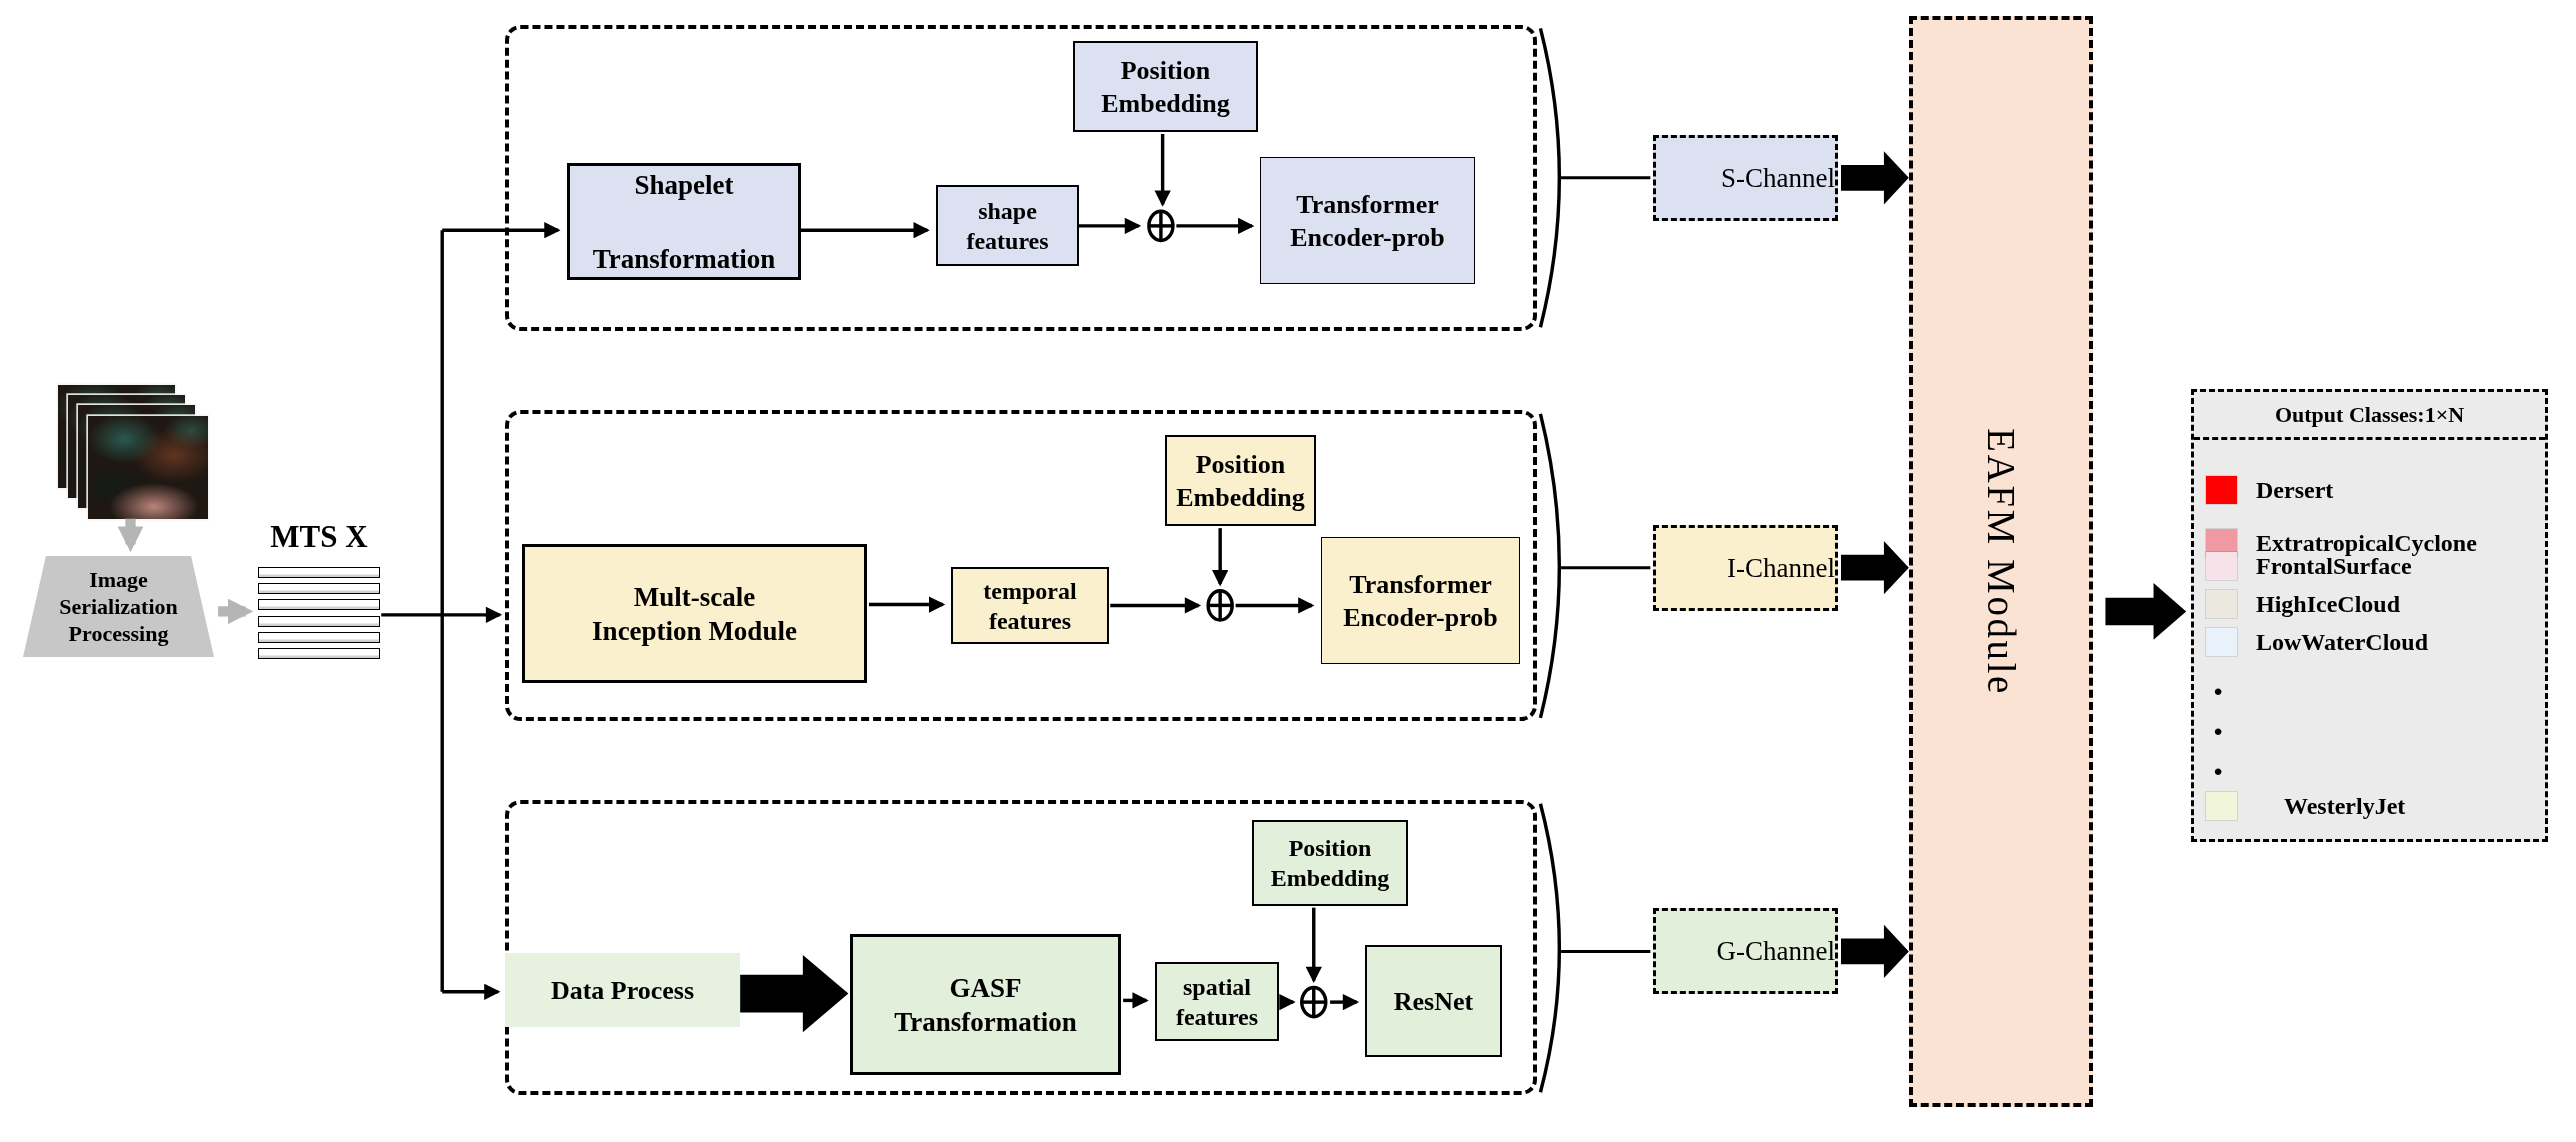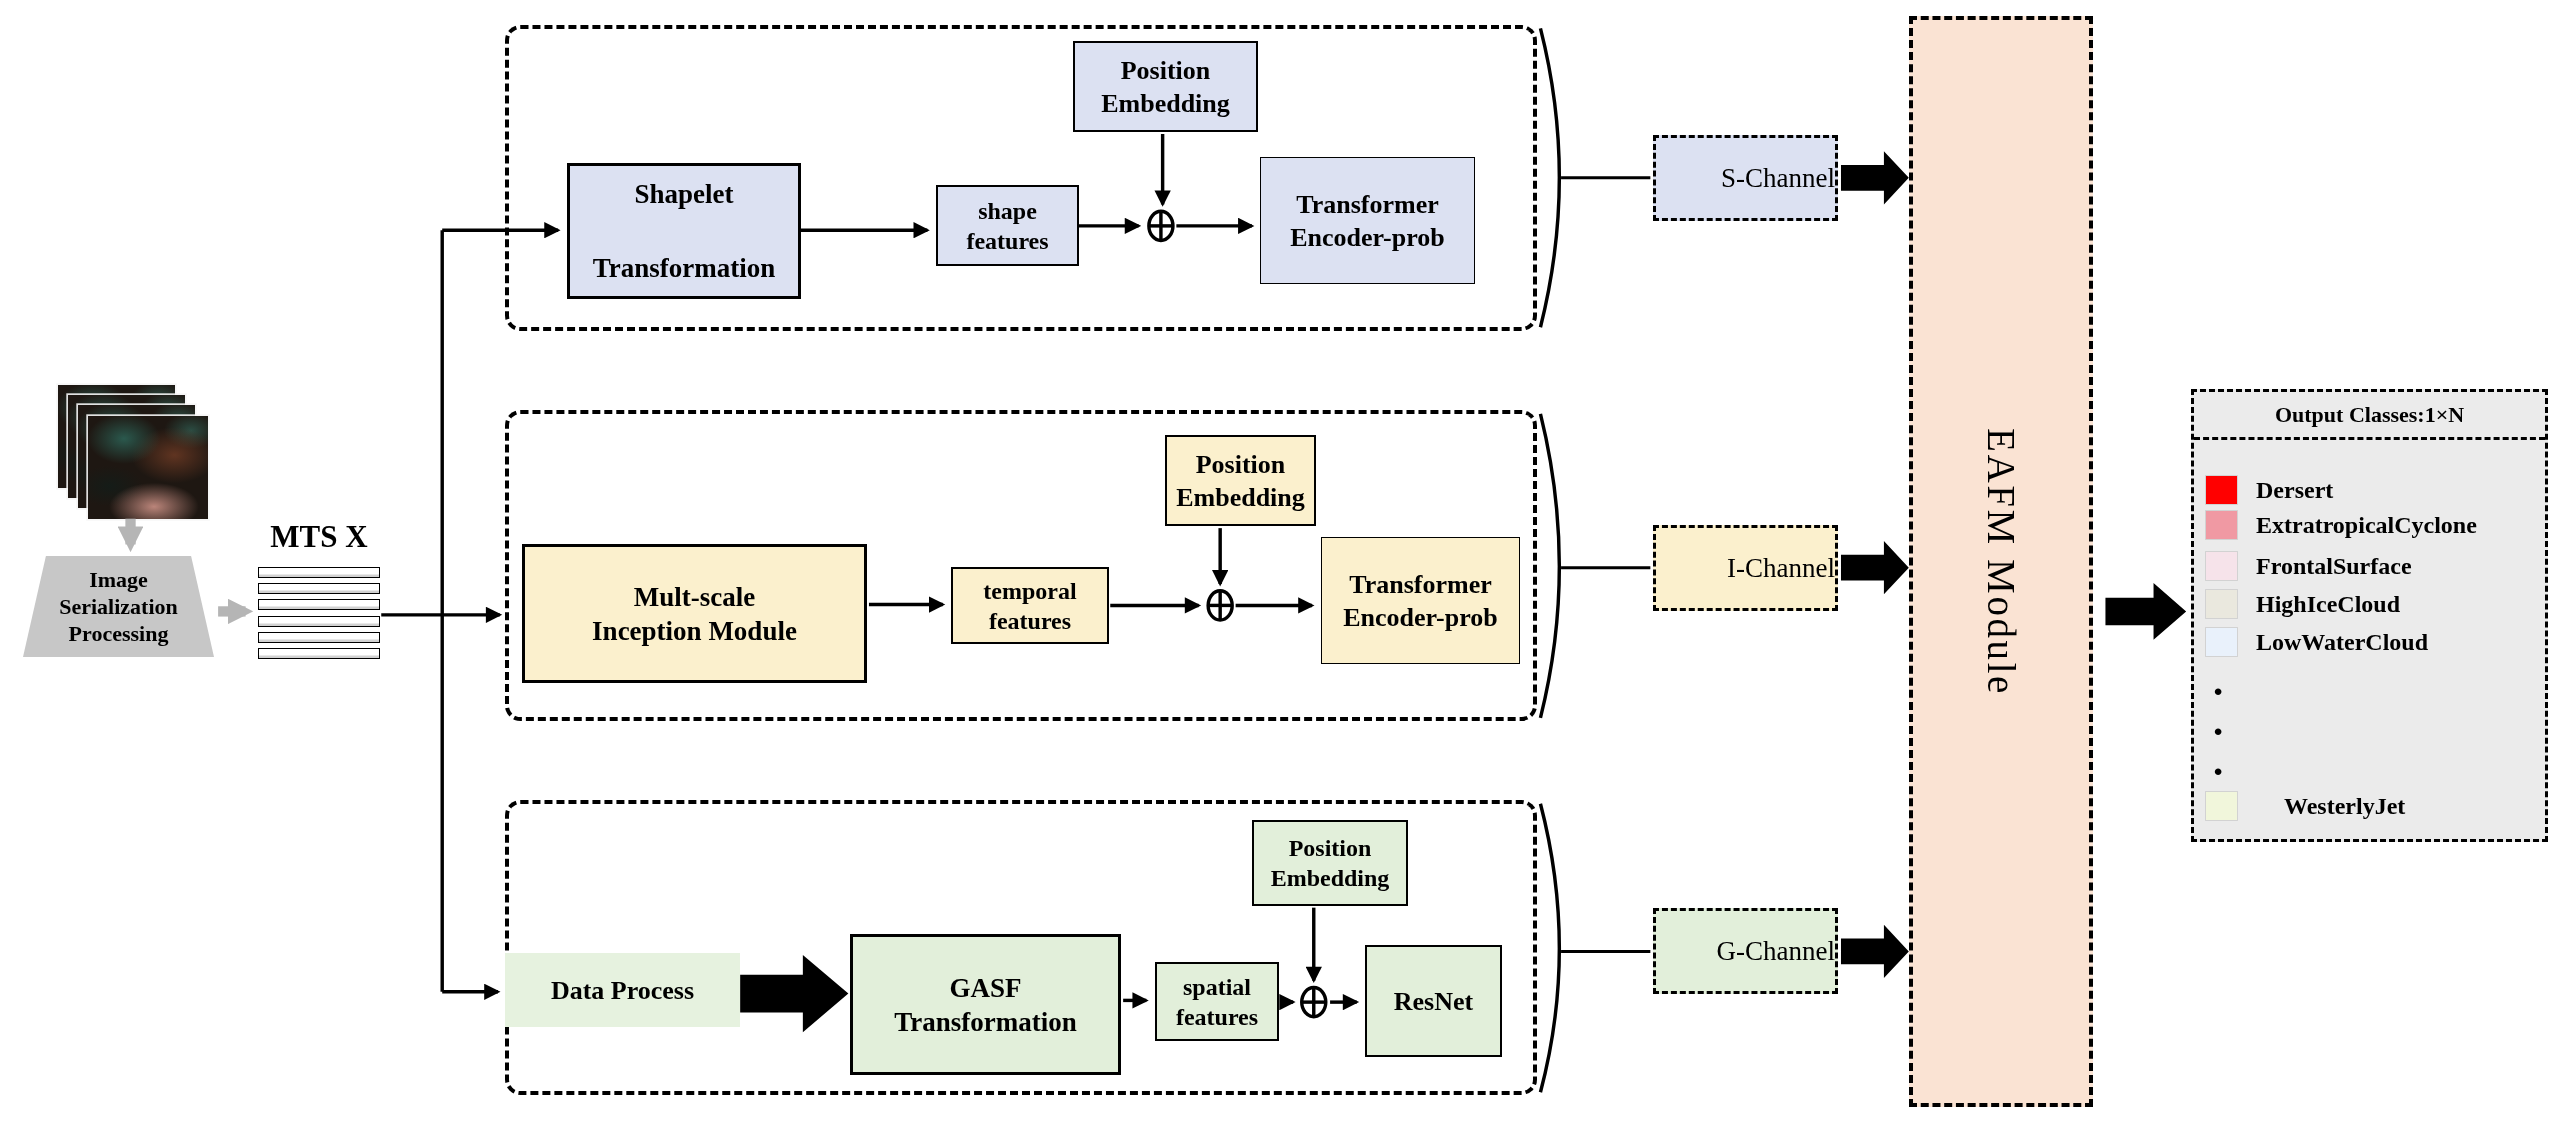--- a/index.html
+++ b/index.html
@@ -92,21 +92,21 @@
     <div class="bar" style="top:599px;"></div>
     <div class="bar" style="top:616px;"></div>
     <div class="bar" style="top:632px;"></div>
     <div class="bar" style="top:648px;"></div>
   </div>
 
   <div class="dashbig" style="left:505px;top:25px;width:1032px;height:306px;"></div>
   <div class="dashbig" style="left:505px;top:410px;width:1032px;height:311px;"></div>
   <div class="dashbig" style="left:505px;top:800px;width:1032px;height:295px;"></div>
 
-  <div class="bx b4 fs31 layer2" style="left: 567px; top: 163px; width: 234px; height: 136px; background-color: rgb(220, 225, 242); gap: 40px;">
+  <div class="bx b4 fs31 layer2" style="left: 567px; top: 163px; width: 234px; height: 117px; background-color: rgb(220, 225, 242); gap: 40px;">
     <span>Shapelet</span>
     <span>Transformation</span>
   </div>
   <div class="bx fs28 layer2" style="left: 936px; top: 185px; width: 143px; height: 81px; background-color: rgb(220, 225, 242);">
     <span>shape</span>
     <span>features</span>
   </div>
   <div class="bx fs30 layer2" style="left: 1073px; top: 41px; width: 185px; height: 91px; background-color: rgb(220, 225, 242);">
     <span>Position</span>
     <span>Embedding</span>
@@ -166,21 +166,21 @@
   </div>
 
   <div class="outbox" style="left: 2191px; top: 389px; width: 357px; height: 453px; background-color: rgb(235, 235, 235);">
     <div class="outhead">
       <span>Output Classes:1×N</span>
     </div>
     <div class="legendrow" style="top:81px;">
       <div class="swatch" style="background-color: rgb(255, 0, 0);"></div>
       <span>Dersert</span>
     </div>
-    <div class="legendrow" style="top:116px;justify-content:center;">
+    <div class="legendrow" style="top:134px;justify-content:center;">
       <div class="swatch" style="background-color: rgb(240, 153, 163);"></div>
       <span>ExtratropicalCyclone</span>
     </div>
     <div class="legendrow" style="top:157px;">
       <div class="swatch" style="background-color: rgb(246, 227, 234);"></div>
       <span>FrontalSurface</span>
     </div>
     <div class="legendrow" style="top:195px;">
       <div class="swatch" style="background-color: rgb(234, 232, 222);"></div>
       <span>HighIceCloud</span>

